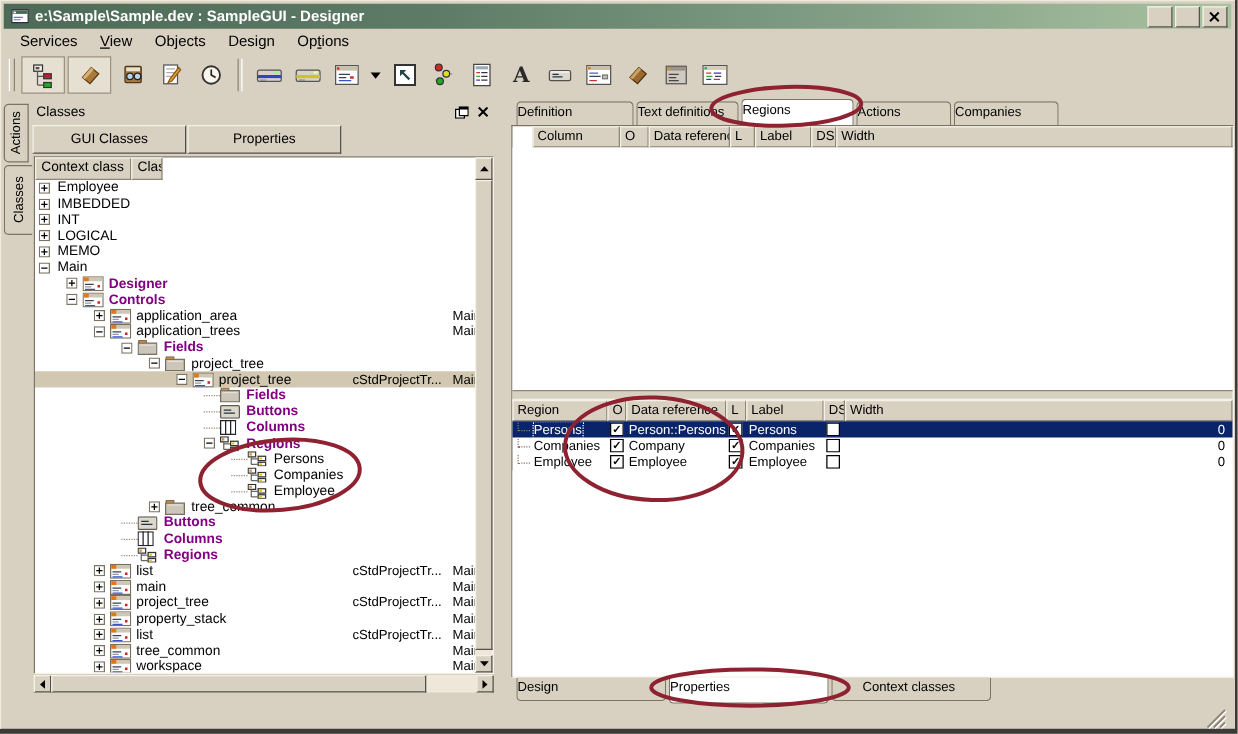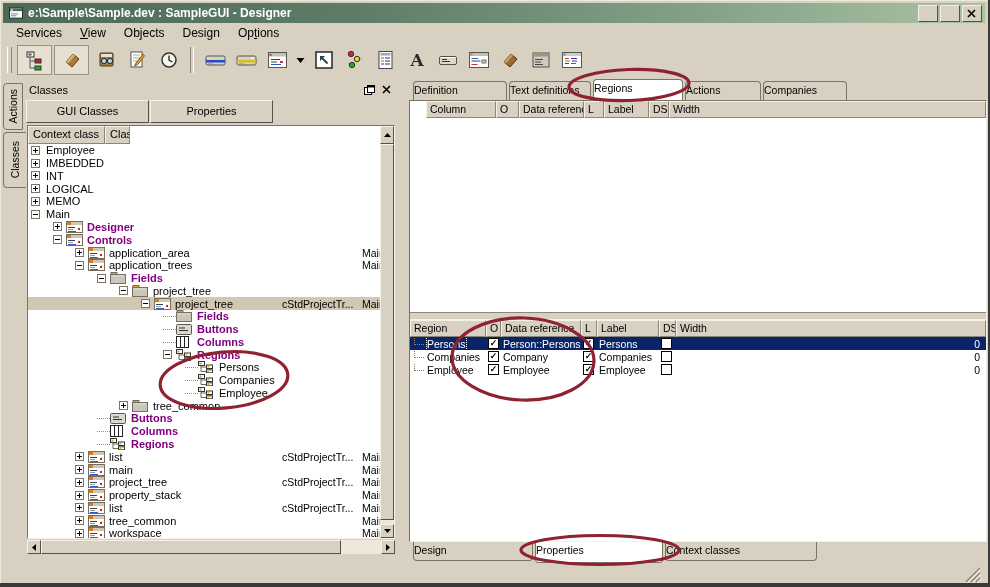--- a/index.html
+++ b/index.html
@@ -956,21 +956,21 @@
             <div class="rcell num">
               <span>0</span>
             </div>
           </div>
         </div>
       <div class="rfill"></div>
     </div>
     <div class="rtabs bottom" id="rtabsbot">
         <div class="rtab" style="width: 120px;"><span>Design</span></div>
         <div class="rtab active" style="width: 128px;"><span>Properties</span></div>
-        <div class="rtab" style="width: 152px;"><span>Context classes</span></div>
+        <div class="rtab" style="width: 128px; padding-left: 24px;"><span>Context classes</span></div>
       </div>
   </div>
 
   <div class="grip" id="sizegrip"><svg width="18" height="17" viewBox="0 0 18 17">
         <path d="M16 2L2 16M16 7L7 16M16 12l-4 4" stroke="#8c8678" stroke-width="1.5"></path>
         <path d="M17 3L3 17M17 8L8 17M17 13l-4 4" stroke="#fff" stroke-width="1"></path>
       </svg></div>
 <div class="dock-tab" style="top: 82px; height: 47px;">
       <span>Actions</span>
     </div>

